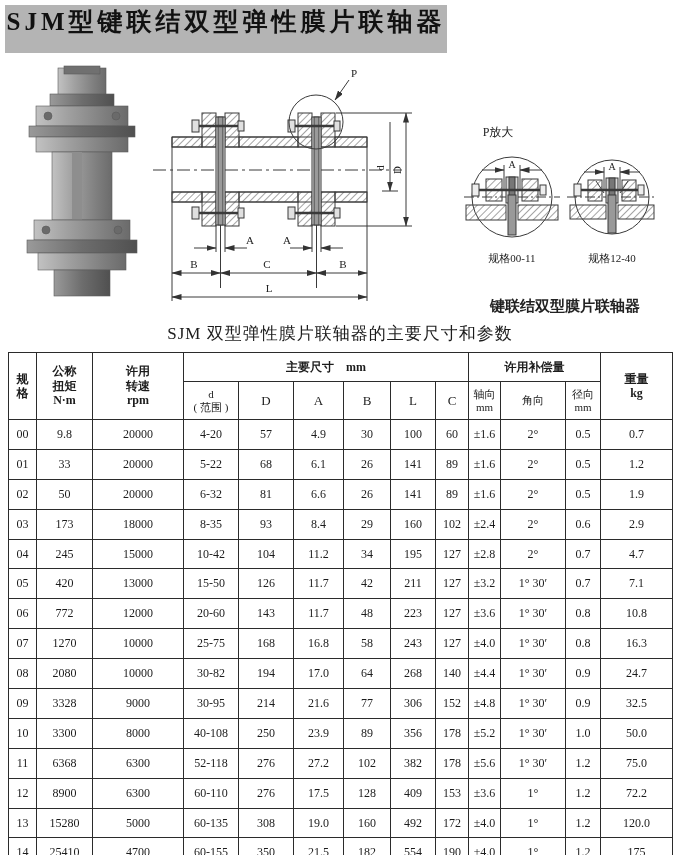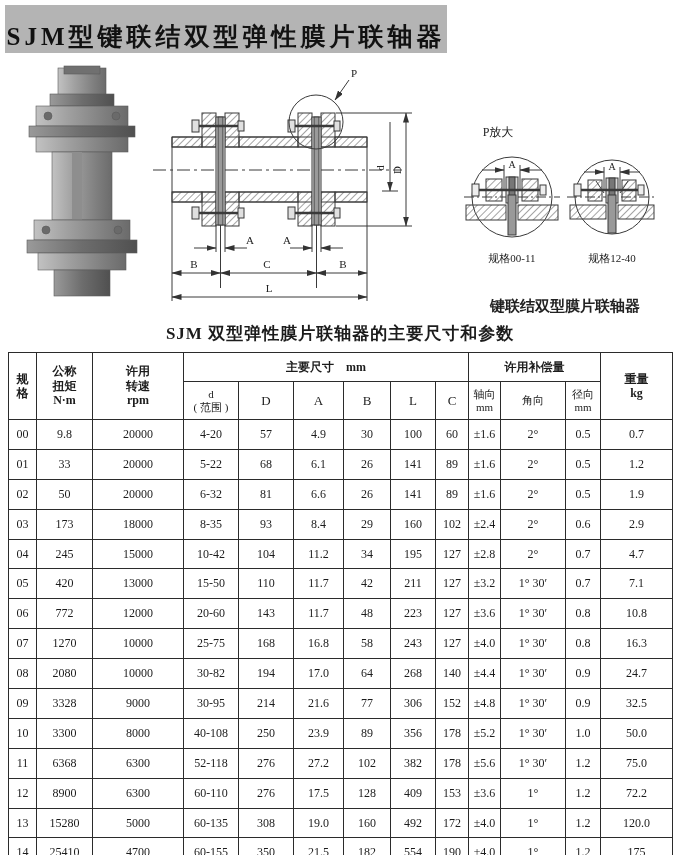--- a/index.html
+++ b/index.html
@@ -1,32 +1,32 @@
 <!DOCTYPE html>
 <html><head>
 <meta charset="utf-8">
 <style>
   html,body{margin:0;padding:0;background:#fff;}
   .page{position:relative;width:680px;height:855px;background:#fff;overflow:hidden;
         font-family:"Liberation Serif",serif;color:#1c1c1c;}
 
   
   .banner{position:absolute;left:5px;top:5px;width:442px;height:48px;background:#b4b4b4;
-          display:flex;align-items:flex-end;justify-content:center;}
+          display:flex;align-items:flex-start;justify-content:center;}
   .banner span{font-size:25px;font-weight:bold;letter-spacing:4px;color:#111;white-space:nowrap;}
 
   
   .figure{position:absolute;left:0;top:58px;width:680px;height:260px;}
   .photo-svg{position:absolute;left:12px;top:6px;}
   .drawing-svg{position:absolute;left:150px;top:2px;}
   .details-svg{position:absolute;left:452px;top:2px;}
 
   
   .table-title{position:absolute;left:0;top:322px;width:680px;text-align:center;
-               font-size:17px;font-weight:bold;letter-spacing:1px;}
+               font-size:17px;font-weight:normal;letter-spacing:1px;}
 
   
   table.spec{position:absolute;left:8px;top:352px;border-collapse:collapse;table-layout:fixed;
              width:664px;}
   table.spec th,table.spec td{border:1px solid #2b2b2b;text-align:center;vertical-align:middle;
              padding:0;overflow:hidden;}
   table.spec th{font-weight:bold;font-size:12px;line-height:1.2;}
   table.spec .pre{white-space:pre-line;}
   tr.h1 th{height:28px;}
   tr.h2 th{height:37px;font-weight:normal;}
@@ -370,21 +370,21 @@
           <td>±2.8</td>
           <td>2°</td>
           <td>0.7</td>
           <td>4.7</td>
         </tr>
         <tr>
           <td>05</td>
           <td>420</td>
           <td>13000</td>
           <td>15-50</td>
-          <td>110</td>
+          <td>126</td>
           <td>11.7</td>
           <td>42</td>
           <td>211</td>
           <td>127</td>
           <td>±3.2</td>
           <td>1° 30′</td>
           <td>0.7</td>
           <td>7.1</td>
         </tr>
         <tr>

